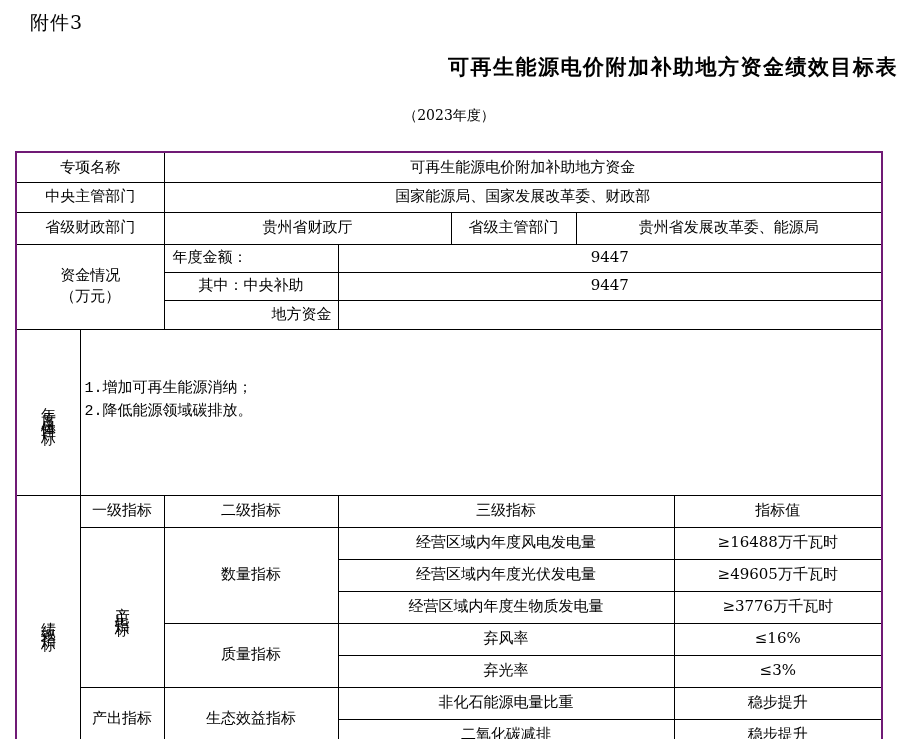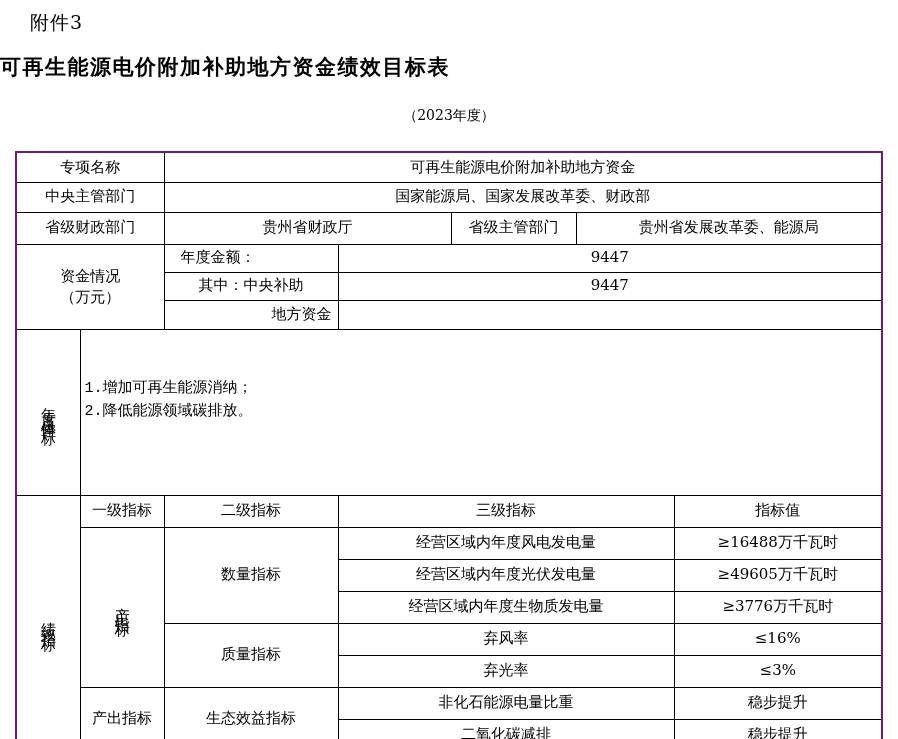--- a/index.html
+++ b/index.html
@@ -4,42 +4,42 @@
 <style>
   * { box-sizing: border-box; }
   html, body { margin: 0; padding: 0; }
   body {
     width: 898px; height: 739px;
     background: #ffffff; color: #000000;
     font-family: "DejaVu Serif", "Liberation Serif", serif;
     overflow: hidden;
   }
   .attachment { padding: 10px 0 0 30px; font-size: 19px; letter-spacing: 1px; }
-  .title { margin: 17px 0 0 0; text-align: left; font-size: 21px; font-weight: bold; letter-spacing: 1.5px; }
+  .title { margin: 17px 0 0 0; text-align: right; font-size: 21px; font-weight: bold; letter-spacing: 1.5px; }
   .subtitle { margin-top: 26px; text-align: center; font-size: 14px; }
   table.main {
     border-collapse: collapse; table-layout: fixed;
     width: 866px; margin: 26px 0 0 15px;
     border: 2px solid #701a75;
   }
   td {
     border: 1px solid #000;
     text-align: center; vertical-align: middle;
     font-size: 15px; padding: 0 2px;
     overflow: hidden; line-height: 1.3;
   }
   tr.h30 { height: 30px; } tr.h32 { height: 32px; }
   tr.h28 { height: 28px; } tr.h29 { height: 29px; }
   tr.h166 { height: 166px; }
   td.vert span {
     writing-mode: vertical-rl; text-orientation: upright;
     letter-spacing: 0.32em; line-height: 1.1;
   }
-  td.fund-label div { line-height: 21px; }
-  td.al { text-align: left;  padding-left: 16px; }
+  td.fund-label div { line-height: 21px; font-family: Liberation Mono, monospace; }
+  td.al { text-align: left;  padding-left: 8px; }
   td.ar { text-align: right; padding-right: 6px; }
   td.goal { text-align: left; vertical-align: middle; padding: 0 4px 24px 4px; }
   td.goal div { line-height: 23px; font-family: Liberation Mono, monospace; }
 </style>
 </head>
 <body>
 
 <div class="attachment">附件3</div>
 <div class="title">可再生能源电价附加补助地方资金绩效目标表</div>
 <div class="subtitle">（2023年度）</div>

